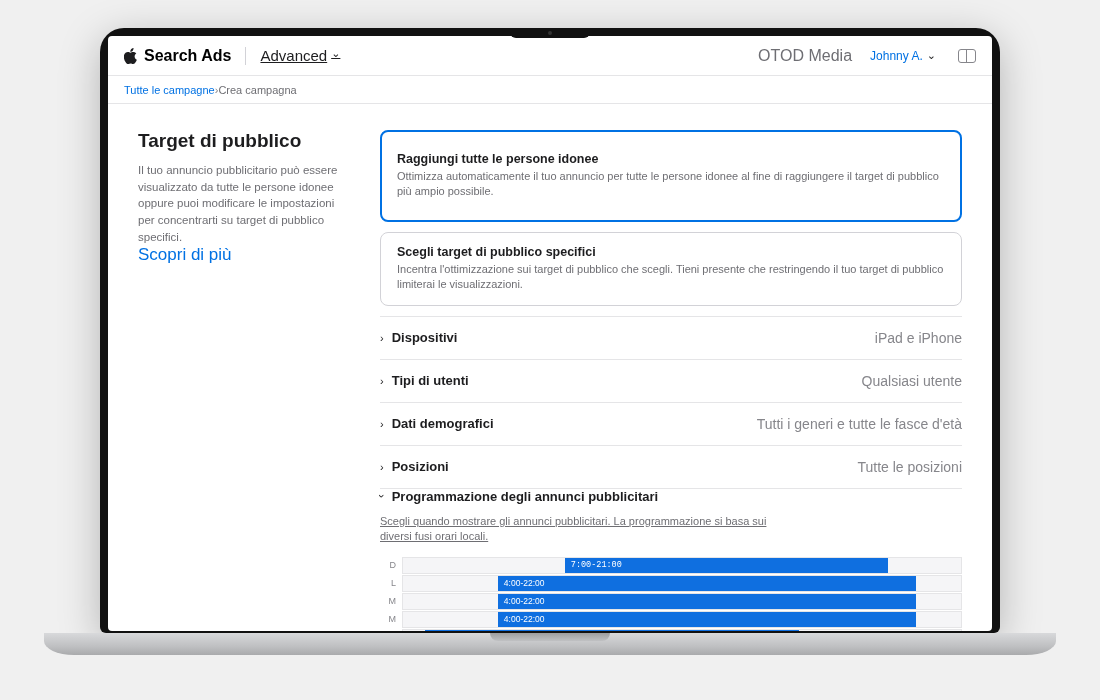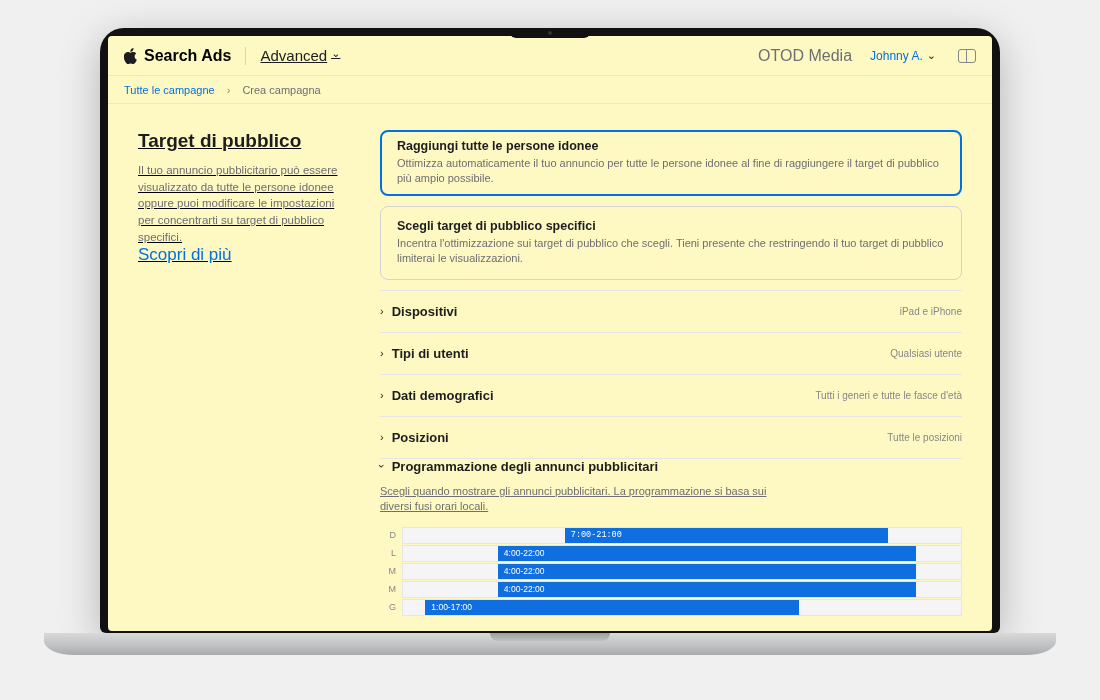--- a/index.html
+++ b/index.html
@@ -37,21 +37,21 @@
     position: absolute;
     top: 3px;
     left: 50%;
     transform: translateX(-50%);
     width: 4px; height: 4px;
     background: #333;
     border-radius: 50%;
     z-index: 11;
   }
   .screen {
-    background: #fef9c3;
+    background: #ffffff;
     border-radius: 4px;
     height: 595px;
     overflow: hidden;
     position: relative;
   }
   .base {
     height: 22px;
     background: linear-gradient(#d8d9db, #bfc0c2 60%, #a9aaac);
     border-radius: 0 0 30px 30px / 0 0 14px 14px;
     position: relative;
@@ -84,66 +84,66 @@
   .topbar-spacer { flex: 1; }
   .org { font-size: 16px; color: #6e6e73; margin-right: 10px; }
   .user { font-size: 12px; color: #0071e3; display: flex; align-items: flex-start; gap:4px; cursor: pointer;}
   .panel-icon { margin-left: 14px; width: 18px; height: 14px; border: 1.5px solid #86868b; border-radius: 3px; position: relative; cursor:pointer;}
   .panel-icon::after { content:""; position:absolute; right:3px; top:0; bottom:0; width:5px; border-left:1.5px solid #86868b;}
 
   .breadcrumb {
     height: 28px;
     display: flex;
     align-items: center;
-    gap: 12px;
+    gap: 0;
     padding: 0 16px;
     font-size: 11px;
     border-bottom: 1px solid #e5e5e7;
   }
   .crumb-link { color: #0071e3; cursor: pointer; }
   .crumb-sep { color: #86868b; }
   .crumb-current { color: #6e6e73; }
 
   .content {
     display: flex;
     padding: 26px 30px 0 30px;
     gap: 32px;
     height: calc(100% - 68px);
     overflow: hidden;
   }
-  .leftcol { width: 210px; flex-shrink: 0; text-decoration: underline; }
+  .leftcol { width: 210px; flex-shrink: 0; }
   .leftcol h2 { font-size: 19px; font-weight: 600; margin-bottom: 10px; color:#1d1d1f;}
   .leftcol p { font-size: 11.5px; line-height: 1.45; color: #6e6e73; }
   .learn-more { color: #0071e3; font-size: 17px; cursor: pointer; }
 
   .rightcol { flex: 1; min-width: 0; }
 
   .option-card {
     border: 1px solid #d2d2d7;
     border-radius: 8px;
     padding: 12px 16px;
     margin-bottom: 10px;
     cursor: pointer;
   }
-  .option-card.selected { border: 2px solid #0071e3; padding: 7px 15px; }
+  .option-card.selected { border: 2px solid #0071e3; padding: 20px 15px; }
   .option-title { font-size: 12.5px; font-weight: 600; color: #1d1d1f; margin-bottom: 3px; }
   .option-desc { font-size: 11px; line-height: 1.4; color: #6e6e73; }
 
   .row {
     display: flex;
     align-items: center;
     justify-content: space-between;
     padding: 13px 0;
     border-top: 1px solid #e5e5e7;
     cursor: pointer;
   }
   .row:first-of-type { margin-top: 6px;}
   .row-left { display: flex; align-items: center; gap: 8px; }
   .row-label { font-size: 13px; font-weight: 600; color: #1d1d1f; }
-  .row-value { font-size: 10px; color: #86868b; }
+  .row-value { font-size: 14px; color: #86868b; }
   .chev { font-size: 11px; color: #1d1d1f; display:inline-block;}
 
   .schedule-section { border-top: 1px solid #e5e5e7; padding-top: 0; }
   .schedule-header { display: flex; align-items: center; gap: 8px; margin-bottom: 10px; cursor:pointer;}
   .schedule-title { font-size: 13px; font-weight: 600; color: #1d1d1f; }
   .schedule-hint { font-size: 11px; color: #6e6e73; line-height:1.4; margin-bottom: 12px; max-width: 420px; text-decoration: underline;}
 
   .schedule-grid { position: relative; }
   .sched-row { display: flex; align-items: center; height: 18px; position: relative; }
   .day-label { width: 22px; text-align: right; padding-right: 6px; font-size: 9px; color: #86868b; }

